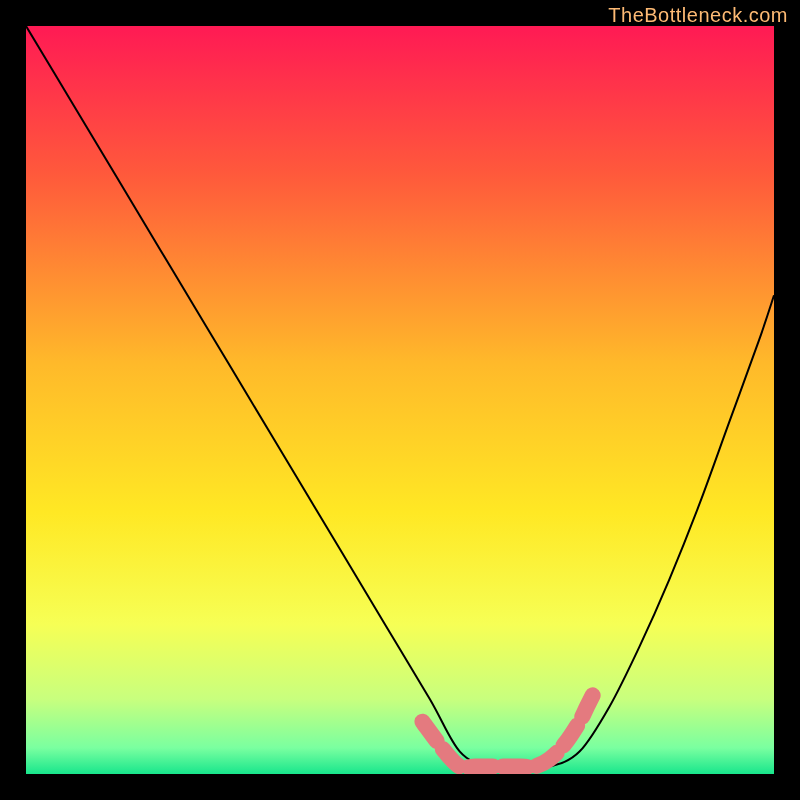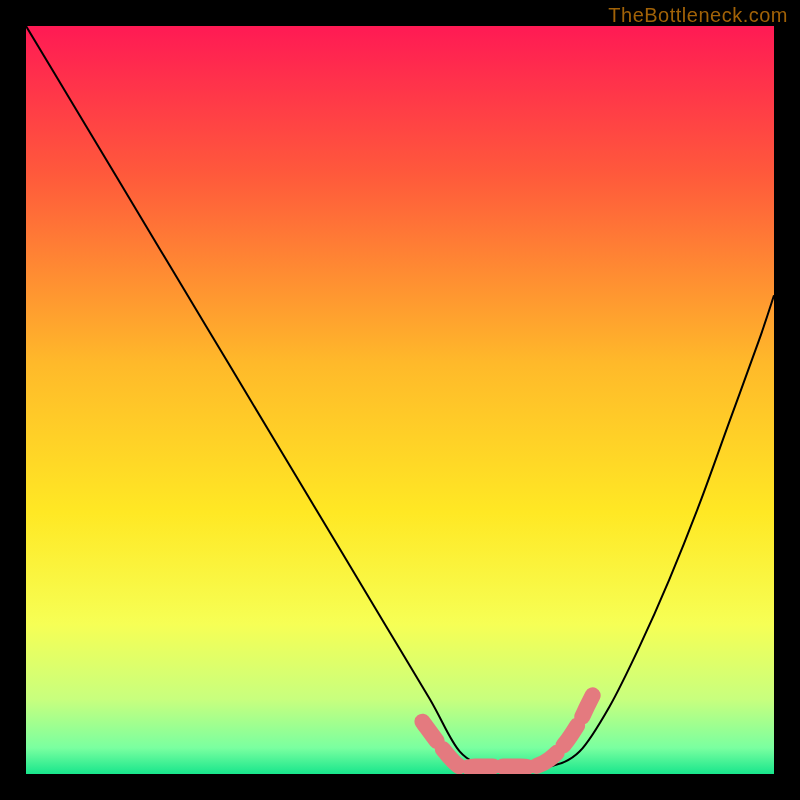--- a/index.html
+++ b/index.html
@@ -15,21 +15,21 @@
     top: 0;
     left: 0;
     width: 800px;
     height: 800px;
     background: #000;
   }
   .watermark {
     position: absolute;
     top: 4px;
     right: 12px;
-    color: #a16207;
+    color: #fdba74;
     font-family: Arial, Helvetica, sans-serif;
     font-size: 20px;
     letter-spacing: 0.5px;
   }
   .plot {
     position: absolute;
     top: 26px;
     left: 26px;
     width: 748px;
     height: 748px;

